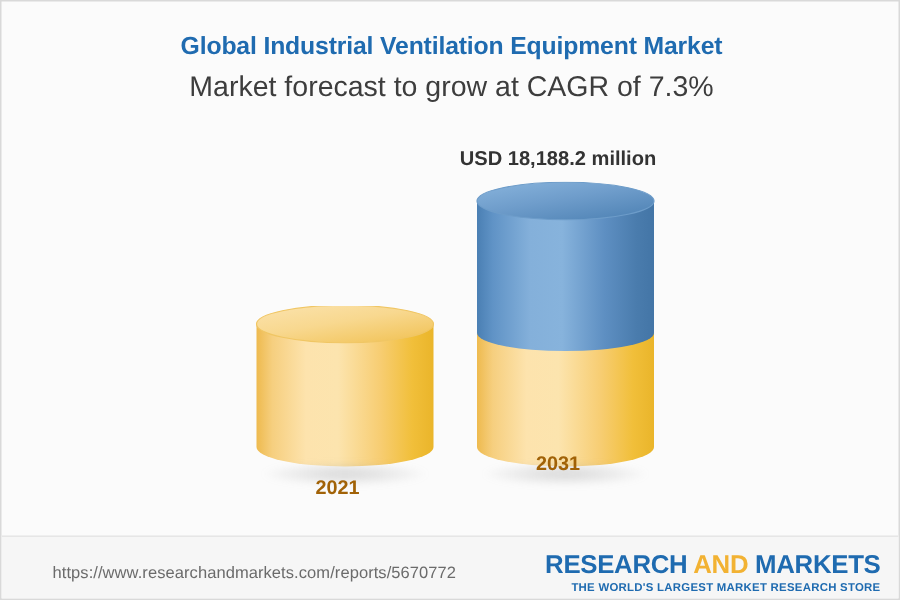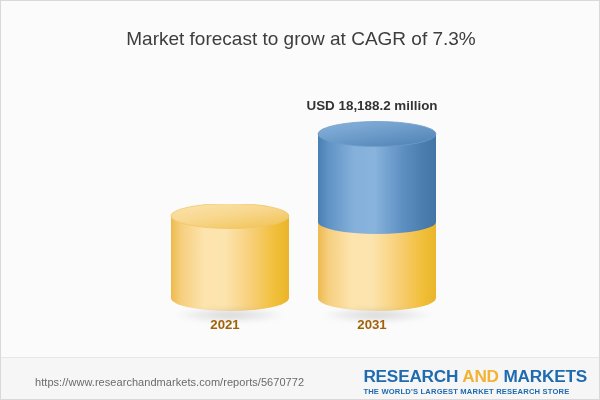--- a/index.html
+++ b/index.html
@@ -122,21 +122,21 @@
     top: 18px;
     font-size: 11px;
     color: #6b6b6b;
     letter-spacing: 0.05px;
   }
 
   .logo {
     position: absolute;
     right: 14px;
     top: 9px;
-    text-align: left;
+    text-align: right;
   }
 
   .logo-main {
     font-size: 17.2px;
     font-weight: bold;
     letter-spacing: -0.2px;
     color: #1f6bb0;
     line-height: 19px;
   }
   .logo-and { color: #f2b233; }
@@ -149,20 +149,21 @@
     color: #1f6bb0;
     line-height: 10px;
   }
 </style>
 </head>
 <body>
 
 <div id="infographic">
 
   <div class="header">
+    <div class="chart-title">Global Industrial Ventilation Equipment Market</div>
     <div class="chart-subtitle">Market forecast to grow at CAGR of 7.3%</div>
   </div>
 
   <div class="plot">
 
     <div class="bar-group" style="left:152px; width:144px; height:350px;">
 
 
       <div class="cylinder-wrap" style="left:16px; top:203px;">
         <div class="cyl-shadow"></div>
@@ -229,21 +230,21 @@
 
           <path d="M2,101 L2,177 A59,13 0 0 0 120,177 L120,101 Z" fill="url(#yBody2)"></path>
 
           <path d="M2,13 L2,101 A59,12 0 0 0 120,101 L120,13 Z" fill="url(#bBody)"></path>
 
           <ellipse cx="61" cy="13" rx="59" ry="12.5" fill="url(#bTop)"></ellipse>
           <ellipse cx="61" cy="13" rx="59" ry="12.5" fill="none" stroke="#6d9cc9" stroke-width="0.8"></ellipse>
         </svg>
       </div>
 
-      <div class="cat-label" style="top:316px;">2031</div>
+      <div class="cat-label" style="top:300px;">2031</div>
     </div>
 
   </div>
 
   <div class="footer">
     <div class="footer-url">https://www.researchandmarkets.com/reports/5670772</div>
 
     <div class="logo">
       <div class="logo-main"><span>RESEARCH </span><span class="logo-and">AND </span><span>MARKETS</span></div>
       <div class="logo-tag">THE WORLD'S LARGEST MARKET RESEARCH STORE</div>

